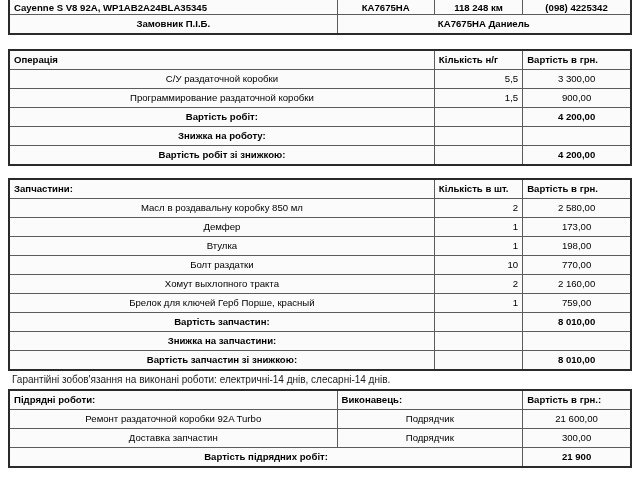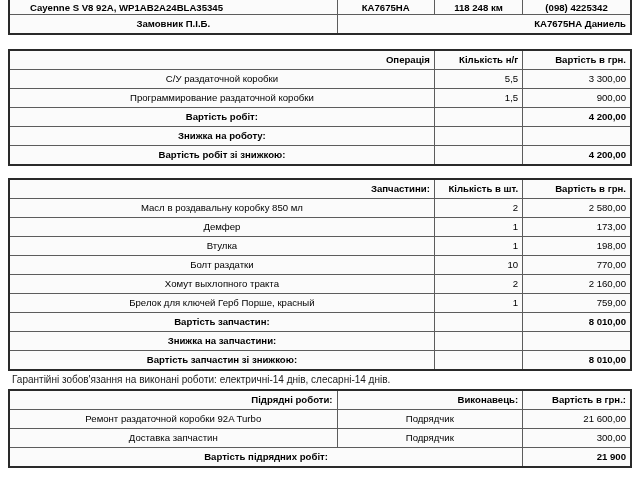--- a/index.html
+++ b/index.html
@@ -37,30 +37,30 @@
     line-height: 1.05;
     padding: 2.5px 4px;
     height: 13px;
     vertical-align: middle;
     white-space: nowrap;
     overflow: hidden;
     background: #fbfbfb;
   }
 
   .hdr {
-    text-align: right;
+    text-align: left;
     font-weight: bold;
     font-size: 10px;
   }
   .lbl-right {
     text-align: center;
     font-weight: bold;
   }
   .num-c { text-align: right; }
-  .num-r { text-align: right; margin-left: 16px; }
+  .num-r { text-align: center; margin-left: 16px; }
   .bold  { font-weight: bold; }
   .lft   { text-align: center; }
 
   
   .top-block { margin-top: -6px; }
   .top-block td { height: 12px; }
   .spacer-12 { height: 12px; }
   .spacer-14 { height: 14px; }
 
   .note {
@@ -76,21 +76,21 @@
     padding-top: 0;
     padding-bottom: 0;
     font-size: 9.6px;
     font-weight: bold;
     overflow: hidden;
     position: relative;
   }
   .clipped-row .inner {
     position: absolute;
     bottom: 1px;
-    left: 20px;
+    left: 4px;
     right: 4px;
     white-space: nowrap;
   }
   .clipped-row .inner.c { text-align: center; left: 0; right: 0; }
 </style>
 </head>
 <body>
 
 <div class="page">
 

